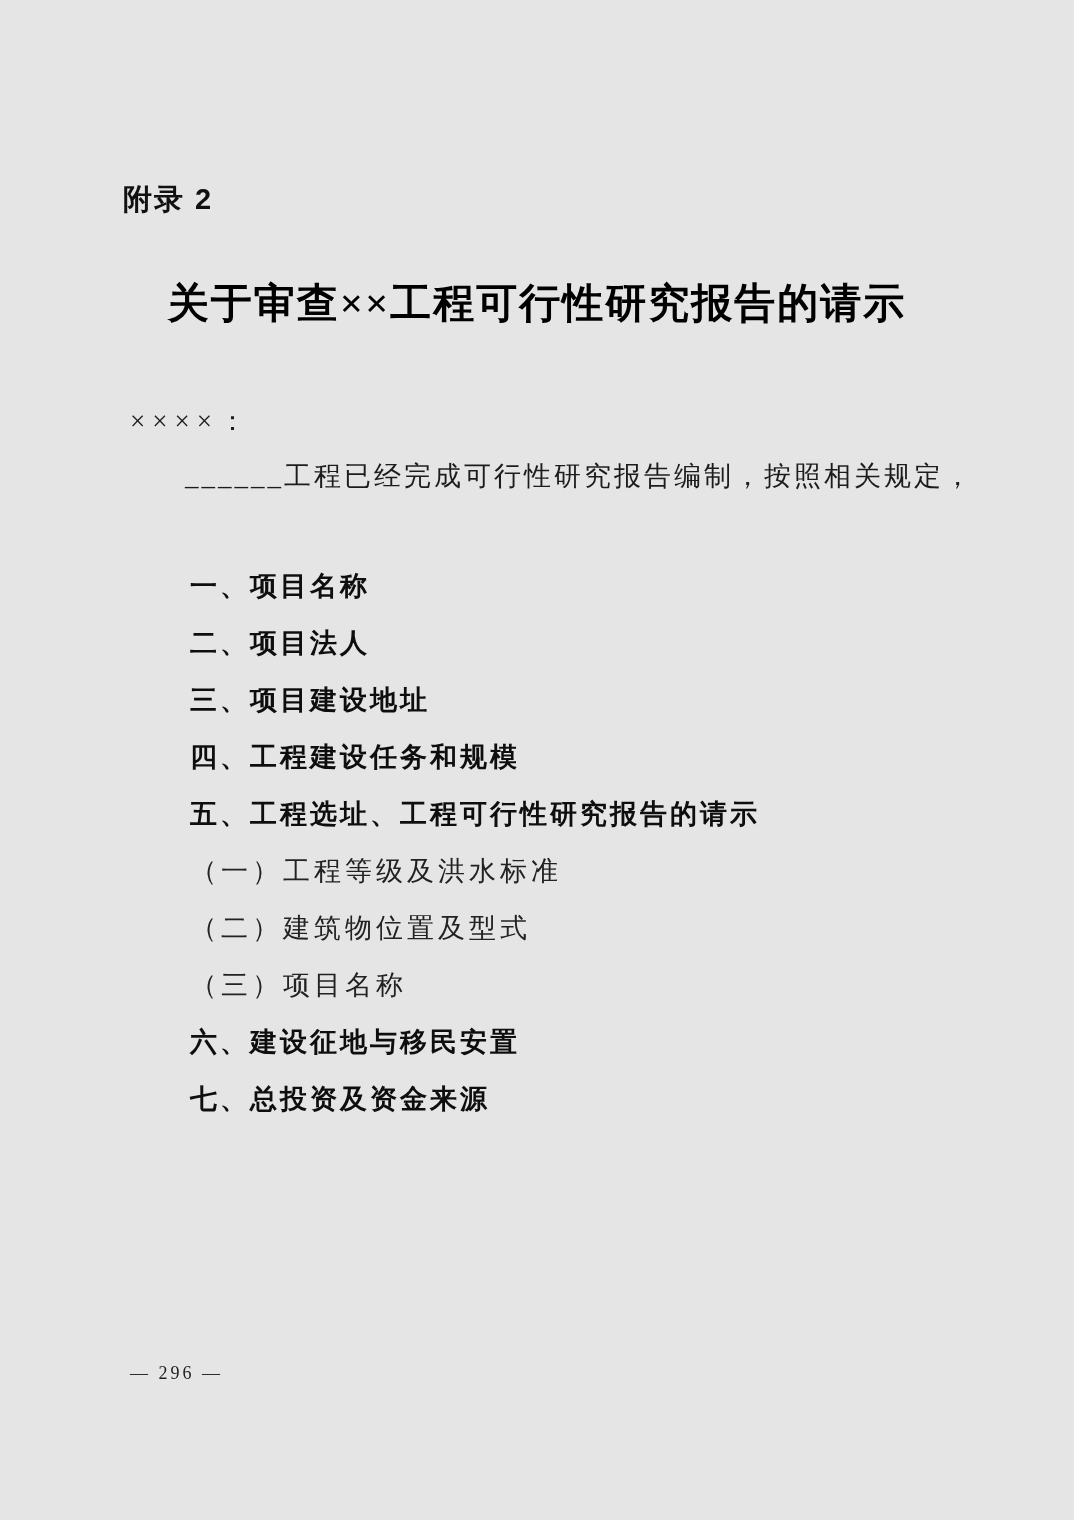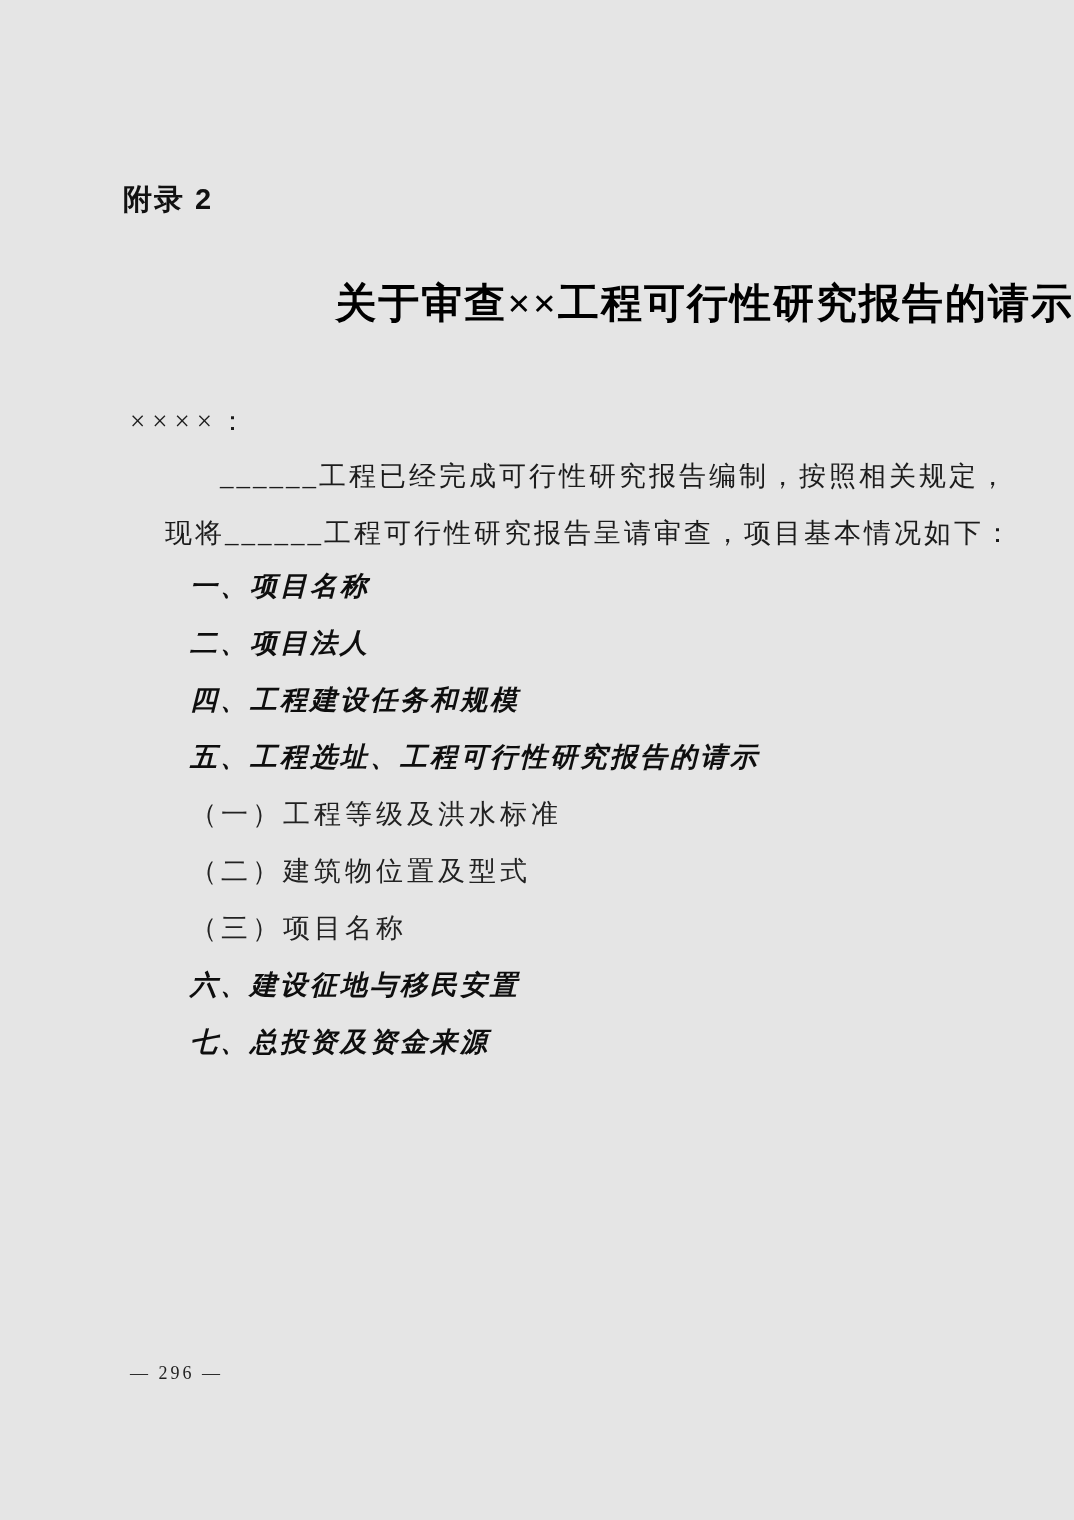--- a/index.html
+++ b/index.html
@@ -24,21 +24,21 @@
     font-weight: 700;
     letter-spacing: 2px;
     font-family: "Liberation Sans", sans-serif;
     color: #111;
   }
   .doc-title {
     position: absolute;
     left: 0;
     top: 276px;
     width: 100%;
-    text-align: right;
+    text-align: center;
     font-size: 41px;
     font-weight: 700;
     letter-spacing: 2px;
     font-family: "Liberation Serif", serif;
     color: #000;
     white-space: nowrap;
   }
   .salutation {
     position: absolute;
     left: 130px;
@@ -51,40 +51,39 @@
     position: absolute;
     left: 130px;
     top: 448px;
     width: 810px;
     font-size: 27px;
     line-height: 57px;
     letter-spacing: 3px;
     color: #1c1c1c;
     text-align: justify;
   }
-  .paragraph .line { white-space: nowrap; margin-left: 35px; }
+  .paragraph .line { white-space: nowrap; }
   .paragraph .line.indent { padding-left: 55px; }
   .section-list {
     position: absolute;
     left: 190px;
     top: 558px;
     width: 780px;
   }
   .row {
     height: 57px;
     line-height: 57px;
     font-size: 27px;
     white-space: nowrap;
   }
   .row.heading {
     font-family: "Liberation Sans", sans-serif;
     font-weight: 700;
     letter-spacing: 3px;
     color: #0e0e0e;
-    font-style: italic;
   }
   .row.sub, .row.body {
     font-family: "Liberation Serif", serif;
     font-weight: 400;
     letter-spacing: 4px;
     color: #222;
   }
   .page-number {
     position: absolute;
     left: 130px;
@@ -101,26 +100,26 @@
 <div class="page">
 
   <div class="appendix-label">附录 2</div>
 
   <div class="doc-title">关于审查××工程可行性研究报告的请示</div>
 
   <div class="salutation">××××：</div>
 
   <div class="paragraph">
     <div class="line indent">______工程已经完成可行性研究报告编制，按照相关规定，</div>
-    <div class="line">现将______工程可行性研究报告呈请审查，项目基本情况如下：</div>
   </div>
 
   <div class="section-list">
     <div class="row heading">一、项目名称</div>
     <div class="row heading">二、项目法人</div>
+    <div class="row heading">三、项目建设地址</div>
     <div class="row heading">四、工程建设任务和规模</div>
     <div class="row heading">五、工程选址、工程可行性研究报告的请示</div>
     <div class="row sub">（一）工程等级及洪水标准</div>
     <div class="row sub">（二）建筑物位置及型式</div>
     <div class="row sub">（三）项目名称</div>
     <div class="row heading">六、建设征地与移民安置</div>
     <div class="row heading">七、总投资及资金来源</div>
   </div>
 
   <div class="page-number">— 296 —</div>

